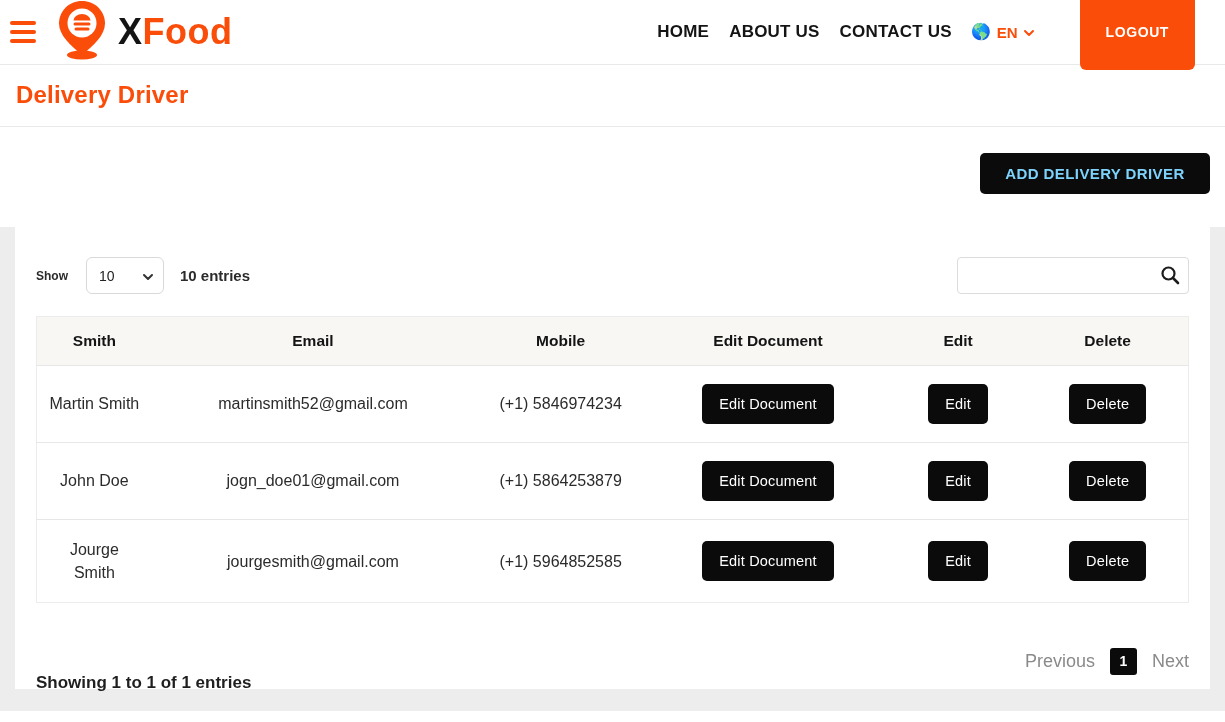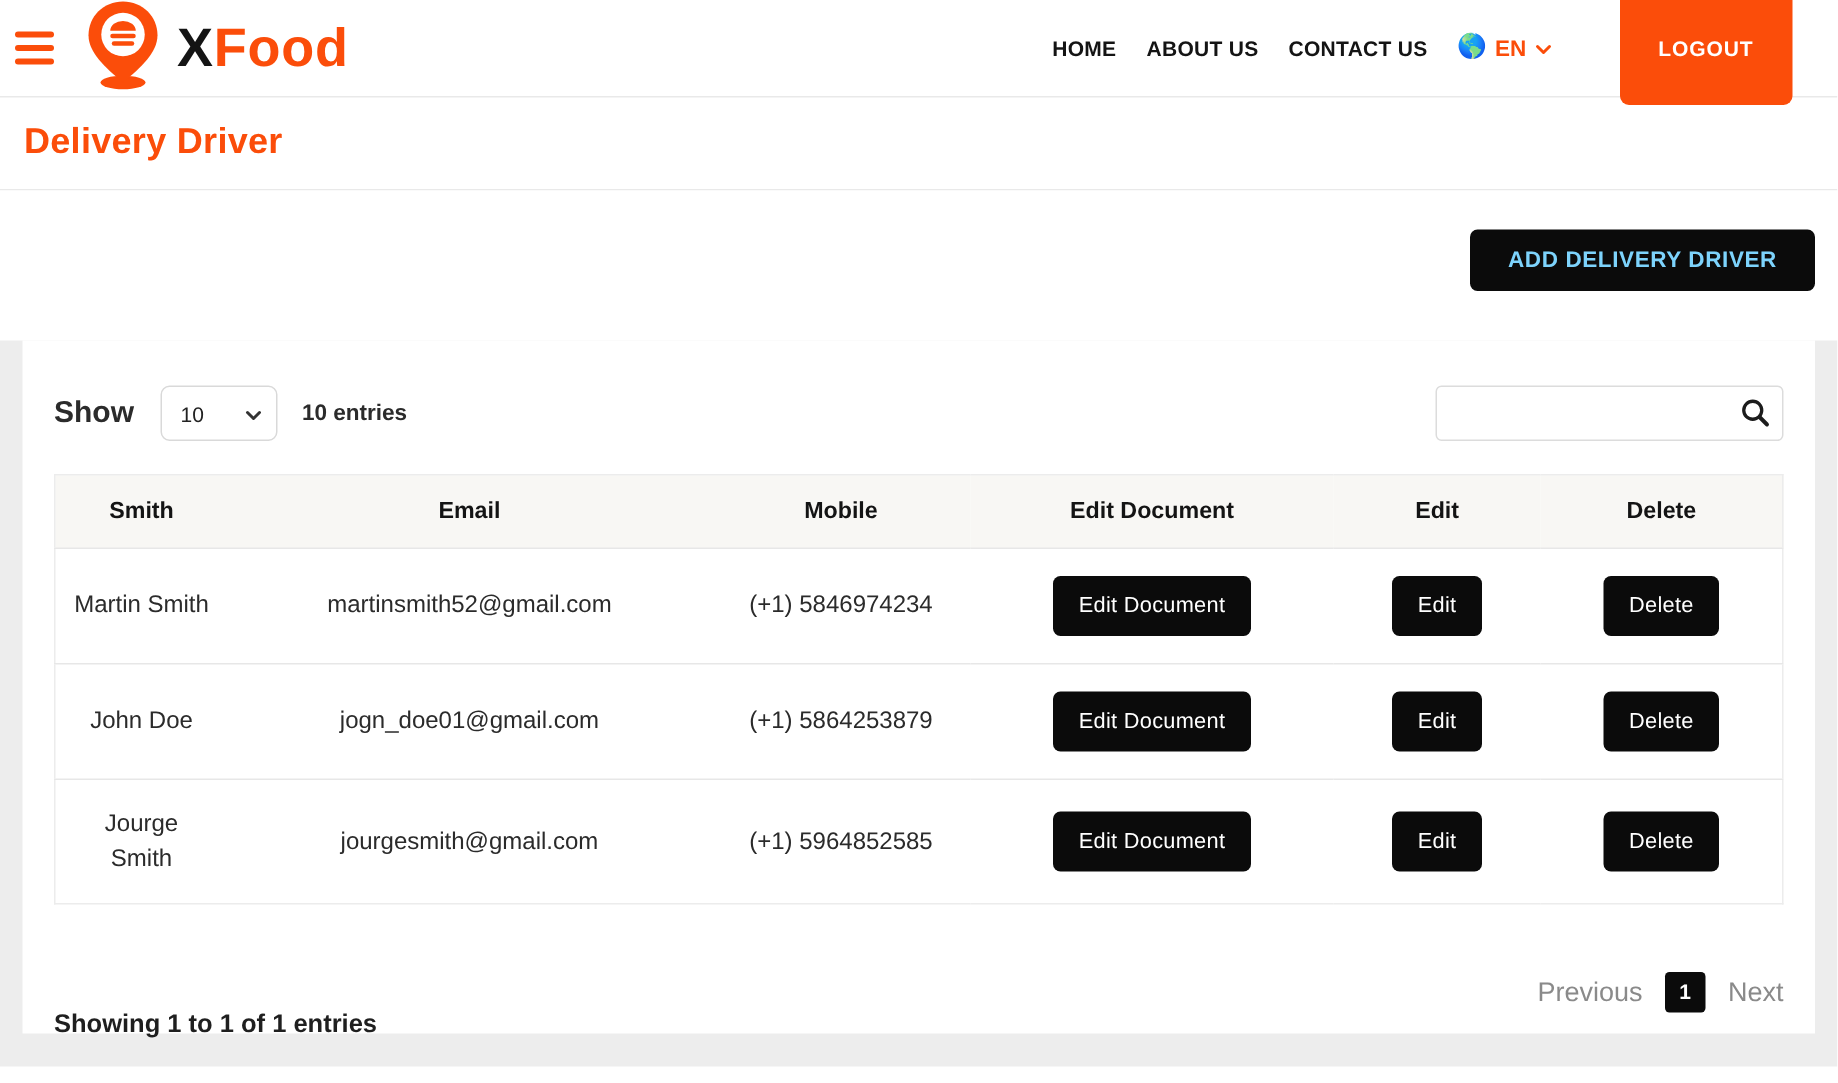--- a/index.html
+++ b/index.html
@@ -23,21 +23,21 @@
   .burger { width: 26px; display: flex; flex-direction: column; gap: 5px; cursor: pointer; margin-right: 18px; }
   .burger span { display:block; height: 4px; border-radius: 2px; background: #fb4d0a; }
   .logo { display: flex; align-items: center; gap: 8px; }
   .logo-text { font-size: 36px; font-weight: 800; letter-spacing: 0.5px; }
   .logo-text .x { color: #141414; }
   .logo-text .food { color: #fb4d0a; }
 
   .nav { margin-left: auto; display: flex; align-items: center; gap: 20px; }
   .nav a {
     text-decoration: none; color: #141414;
-    font-weight: 700; font-size: 14px; letter-spacing: 0.2px;
+    font-weight: 700; font-size: 17px; letter-spacing: 0.2px;
   }
   .lang { display: flex; align-items: center; gap: 5px; cursor: pointer; }
   .lang .globe { font-size: 16px; line-height: 1; }
   .lang .code { color: #fb4d0a; font-weight: 700; font-size: 15px; }
   .chev { width: 11px; height: 11px; display: inline-block; }
   .chev svg { display: block; }
   .logout-btn {
     margin-left: 26px;
     background: #fb4d0a; color: #fff; border: none; cursor: pointer;
     font-family: inherit; font-weight: 700; font-size: 14px; letter-spacing: 0.6px;
@@ -55,21 +55,21 @@
     font-family: inherit; font-weight: 600; font-size: 15px; letter-spacing: 0.4px;
     padding: 12px 24px; border-radius: 5px; min-width: 230px;
   }
 
   
   .content-bg { background: #ededed; padding: 0 15px 22px 15px; height: 484px; }
   .card { background: #fff; height: 100%; padding: 30px 21px 0 21px; }
 
   
   .controls { display: flex; align-items: center; margin-bottom: 22px; }
-  .ctrl-label { font-weight: 700; font-size: 20px; color: #2b2b2b; }
+  .ctrl-label { font-weight: 700; font-size: 12px; color: #2b2b2b; }
   .fake-select {
     position: relative; width: 78px; height: 37px; margin: 0 16px 0 18px;
     border: 1px solid #d9d9d9; border-radius: 6px; background: #fff;
     display: flex; align-items: center; padding: 0 12px; cursor: pointer;
   }
   .fake-select .value { font-size: 14px; color: #222; }
   .fake-select .chev { position: absolute; right: 10px; top: 13px; }
   .entries-label { font-weight: 700; font-size: 15px; color: #2b2b2b; }
 
   .search-wrap { margin-left: auto; position: relative; width: 232px; height: 37px; }

